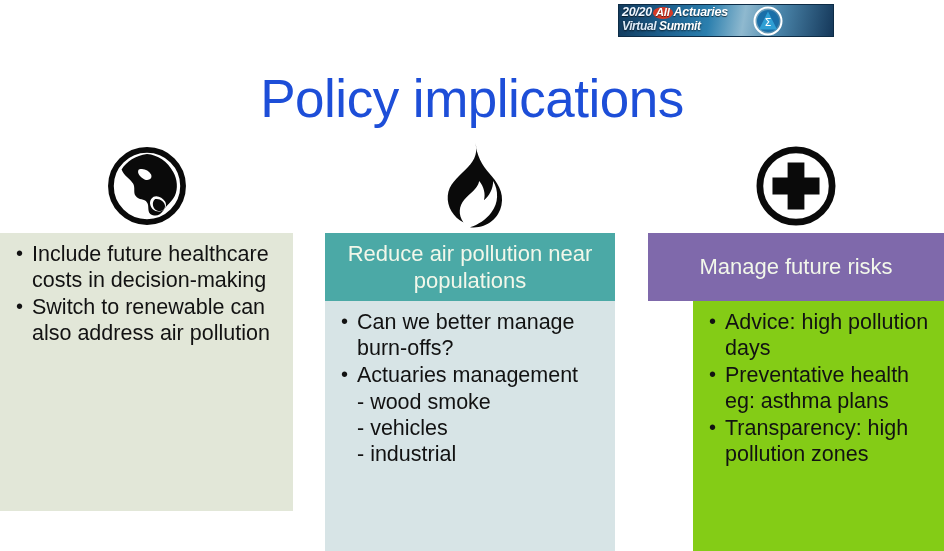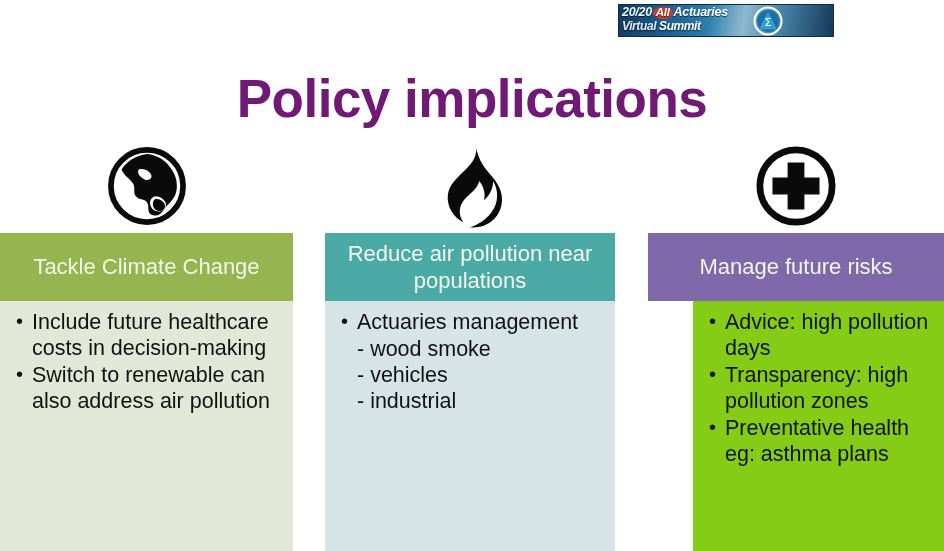--- a/index.html
+++ b/index.html
@@ -100,23 +100,23 @@
   }
 
   
   #page-title {
     position: absolute;
     top: 68px;
     left: 0;
     width: 944px;
     text-align: center;
     font-size: 53px;
-    font-weight: bold;
+    font-weight: normal;
     letter-spacing: -0.5px;
-    color: #701a75;
+    color: #1d4ed8;
     white-space: nowrap;
   }
 
   
   #columns {
     position: absolute;
     top: 138px;
     left: 0;
     width: 944px;
     height: 405px;
@@ -226,59 +226,59 @@
       <svg width="82" height="82" viewBox="0 0 100 100" aria-hidden="true">
         <circle cx="50" cy="50" r="44" fill="none" stroke="#0a0a0a" stroke-width="7"></circle>
         <path d="M50 11 C36 13 25 20 19 30 C22 38 29 41 33 47 C36 52 33 58 36 62 C40 68 47 65 50 70
                  C53 74 50 80 54 84 C60 88 66 86 70 80 C74 73 80 70 84 62 C88 53 87 42 82 33
                  C75 20 63 12 50 11 Z" fill="#0a0a0a"></path>
         <path d="M58 63 C63 61 69 64 72 69 C75 74 72 80 66 81 C60 82 55 78 54 73 C53 68 55 65 58 63 Z" fill="#ffffff"></path>
         <path d="M60 66 C66 65 71 69 72 74 C72 79 67 82 62 80 C57 78 55 70 60 66 Z" fill="#0a0a0a"></path>
         <path d="M40 30 C46 28 52 31 55 36 C57 41 52 44 47 42 C42 40 37 34 40 30 Z" fill="#ffffff"></path>
       </svg>
     </div>
-    <div class="col-header">Tackle Climate Change</div>
     <div class="col-body">
       <ul class="bullets">
         <li>Include future healthcare costs in decision-making</li>
         <li>Switch to renewable can also address air pollution</li>
       </ul>
     </div>
   </div>
 
   <div class="column col-2">
     <div class="col-icon">
       <svg width="70" height="88" viewBox="0 0 70 95" aria-hidden="true">
         <path d="M41 1 C44 14 38 22 30 30 C21 39 12 46 11 58 C10 70 17 81 28 87
                  C22 78 23 69 29 62 C35 55 43 51 45 42 C50 48 52 56 50 63
                  C56 58 60 50 60 42 C66 52 66 66 58 76 C52 84 44 89 35 92
                  C52 94 66 83 69 68 C72 54 64 43 56 34 C48 25 42 14 41 1 Z" fill="#0a0a0a"></path>
       </svg>
     </div>
     <div class="col-header">Reduce air pollution near populations</div>
     <div class="col-body">
       <ul class="bullets">
+        <li>Can we better manage burn-offs?</li>
         <li>Actuaries management</li>
         <li class="sub">- wood smoke</li>
         <li class="sub">- vehicles</li>
         <li class="sub">- industrial</li>
       </ul>
     </div>
   </div>
 
   <div class="column col-3">
     <div class="col-icon">
       <svg width="84" height="84" viewBox="0 0 100 100" aria-hidden="true">
         <circle cx="50" cy="50" r="43" fill="none" stroke="#0a0a0a" stroke-width="8"></circle>
         <path d="M40 22 h20 v18 h18 v20 h-18 v18 h-20 v-18 h-18 v-20 h18 z" fill="#0a0a0a"></path>
       </svg>
     </div>
     <div class="col-header">Manage future risks</div>
     <div class="col-body">
       <ul class="bullets">
         <li>Advice: high pollution days</li>
+        <li>Preventative health eg: asthma plans</li>
         <li>Transparency: high pollution zones</li>
-        <li>Preventative health eg: asthma plans</li>
       </ul>
     </div>
   </div>
 
 </div>
 
 </body></html>

